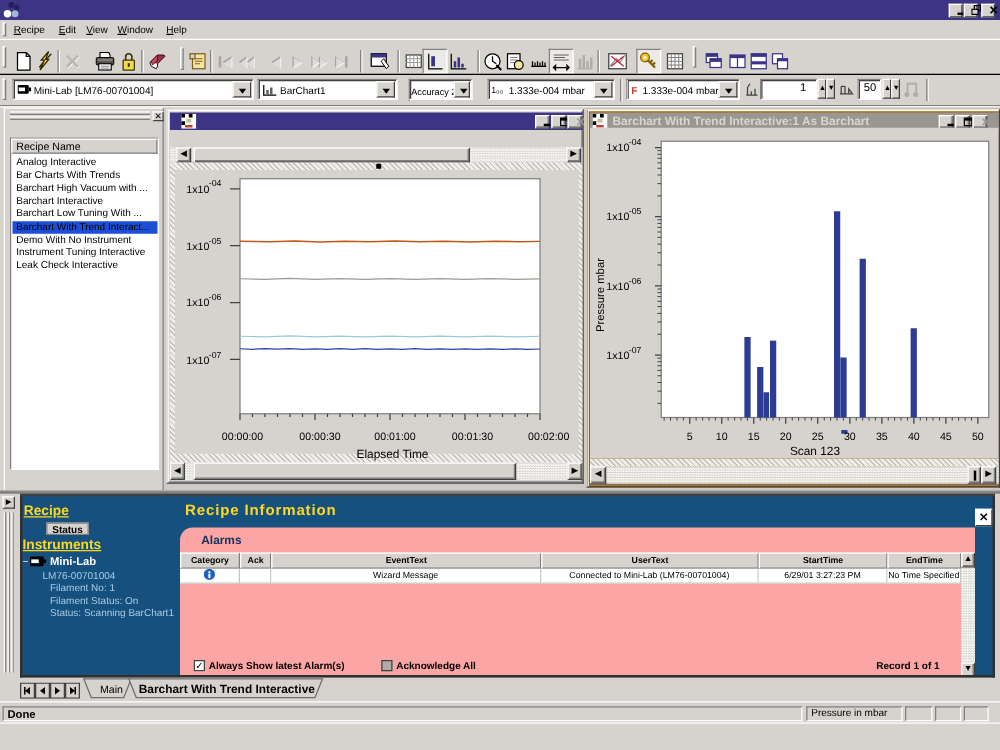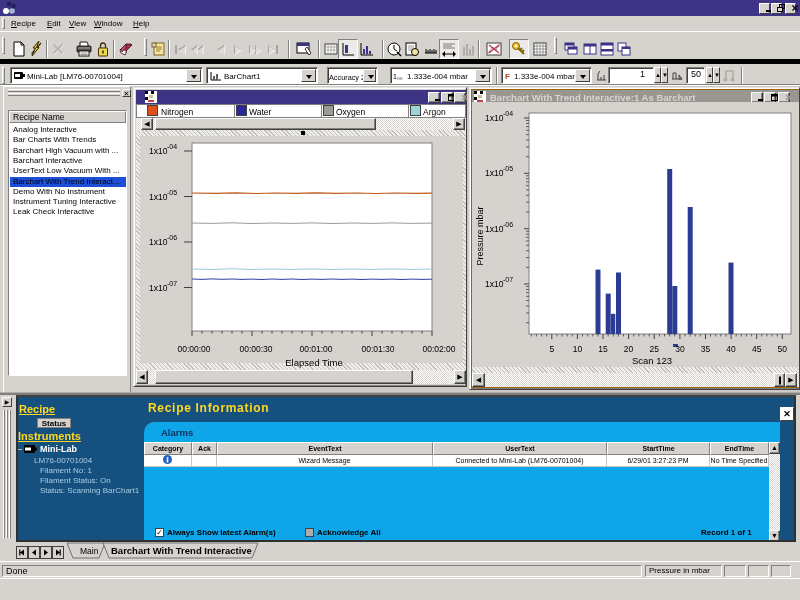--- a/index.html
+++ b/index.html
@@ -10,42 +10,42 @@
 #titlebar { left:0; top:0; width:800px; height:16px; background:#3D3485; }
 #titletext { left:17px; top:2px; color:#fff; font-size:10.5px; font-weight:bold; letter-spacing:0px; }
 .capbtn { top:3px; width:11px; height:11px; background:#D6D3CE; border:1px solid; border-color:#fff #404040 #404040 #fff; font-size:8px; line-height:9px; text-align:center; color:#000; }
 
 #menubar { left:0; top:16px; width:800px; height:16px; background:#D6D3CE; border-bottom:1px solid #fff; }
 .menuitem { position:absolute; top:3px; font-size:8px; color:#000; }
 u { text-decoration:underline; }
 .grip { position:absolute; width:3px; border-left:1px solid #fff; border-top:1px solid #fff; border-right:1px solid #808080; border-bottom:1px solid #808080; }
 
 #toolbar1 { left:0; top:33px; width:800px; height:26px; background:#D6D3CE; }
-#toolbar2 { left:0; top:59px; width:800px; height:25px; background:#D6D3CE; border-top:5px solid #000000; }
+#toolbar2 { left:0; top:59px; width:800px; height:25px; background:#D6D3CE; border-top:1px solid #000000; }
 .tbtn { position:absolute; top:8px; width:16px; height:16px; }
 .sep { position:absolute; top:7px; width:2px; height:18px; border-left:1px solid #808080; border-right:1px solid #fff; }
 .combo { position:absolute; top:3px; height:17px; background:#fff; border:1px solid; border-color:#808080 #fff #fff #808080; box-shadow:inset 1px 1px 0 #404040; font-size:8px; color:#000; }
 .combo .ctext { position:absolute; top:4px; white-space:nowrap; }
 .drop { position:absolute; right:1px; top:1px; width:15px; height:13px; background:#D6D3CE; border:1px solid; border-color:#fff #404040 #404040 #fff; }
 .drop:after { content:""; position:absolute; left:4px; top:5px; border:3px solid transparent; border-top:4px solid #000; }
 .spinner { position:absolute; width:7px; height:16px; background:#D6D3CE; border:1px solid; border-color:#fff #404040 #404040 #fff; }
 
 #leftpanel { left:3px; top:86px; width:128px; height:308px; background:#D6D3CE; border:1px solid; border-color:#fff #808080 #808080 #fff; }
 #lpclose { left:118px; top:2px; width:9px; height:8px; font-size:7px; line-height:7px; text-align:center; color:#000; background:#D6D3CE; border:1px solid; border-color:#fff #404040 #404040 #fff; }
 #lplist { left:4px; top:23px; width:119px; height:266px; background:#fff; border:1px solid; border-color:#808080 #fff #fff #808080; }
 #lphead { left:0px; top:0px; width:117px; height:12px; background:#D6D3CE; border:1px solid; border-color:#fff #808080 #808080 #fff; font-size:8.5px; padding-left:3px; line-height:11px; }
 .lpitem { position:absolute; left:1px; width:116px; height:10.3px; font-size:8px; white-space:nowrap; overflow:hidden; color:#000; }
 .hatch { background:repeating-linear-gradient(45deg, #efedea 0 2px, #c4c1bc 2px 3px); }
 .dither { background-image:conic-gradient(#fff 25%, #d8d5d0 0 50%, #fff 0 75%, #d8d5d0 0); background-size:2px 2px; }
 .sbbtn { position:absolute; background:#D6D3CE; border:1px solid; border-color:#fff #404040 #404040 #fff; box-shadow:inset -1px -1px 0 #808080; }
 .arrowglyph { font-size:7px; line-height:9px; text-align:center; color:#000; display:block; }
 .thumb { position:absolute; background:#D6D3CE; border:1px solid; border-color:#fff #404040 #404040 #fff; box-shadow:inset -1px -1px 0 #808080; }
 
 #bottompanel { left:16px; top:395px; width:780px; height:147px; background:#16507E; border-top:2px solid #404040; }
-#bpwhite { left:128px; top:25px; width:636px; height:120px; background:#0ea5e9; border-radius:10px 0 0 0;text-decoration:underline; }
+#bpwhite { left:128px; top:25px; width:636px; height:120px; background:#fca5a5; border-radius:10px 0 0 0;text-decoration:underline; }
 
 .th { position:absolute; background:#D6D3CE; border:1px solid; border-color:#fff #808080 #808080 #fff; font-size:7px; font-weight:bold; text-align:center; height:13px; line-height:12px; }
 .td { position:absolute; background:#fff; border-right:1px solid #c8c8c8; border-bottom:1px solid #c8c8c8; font-size:7px; text-align:center; height:12px; line-height:11px; white-space:nowrap; }
 
 #tabbar { left:0; top:542px; width:800px; height:19px; background:#D6D3CE; }
 
 #statusbar { left:0; top:561px; width:800px; height:17px; background:#D6D3CE; border-top:1px solid #fff; }
 .spanel { position:absolute; top:3px; height:12px; border:1px solid; border-color:#808080 #fff #fff #808080; font-size:9px; color:#000; padding:0 3px; }
 svg { position:absolute; }
 </style>
@@ -315,21 +315,21 @@
 <div class="abs" id="leftpanel">
   <div class="abs" style="left:4px;top:2px;width:112px;height:3px;border-top:1px solid #fff;border-bottom:1px solid #808080"></div>
   <div class="abs" style="left:4px;top:6px;width:112px;height:3px;border-top:1px solid #fff;border-bottom:1px solid #808080"></div>
   <div class="abs" id="lpclose">✕</div>
   <div class="abs" id="lplist">
     <div class="abs" id="lphead">Recipe Name</div>
     <div class="lpitem" style="top:14px;left:4px">Analog Interactive</div>
     <div class="lpitem" style="top:24.3px;left:4px">Bar Charts With Trends</div>
     <div class="lpitem" style="top:34.6px;left:4px">Barchart High Vacuum with ...</div>
     <div class="lpitem" style="top:44.9px;left:4px">Barchart Interactive</div>
-    <div class="lpitem" style="top:55.2px;left:4px">UserText Low Vacuum With ...</div>
+    <div class="lpitem" style="top:55.2px;left:4px">Barchart Low Tuning With ...</div>
     <div class="lpitem" style="top:65.5px;left:1px;background:#1d4ed8;padding-left:3px">Barchart With Trend Interact...</div>
     <div class="lpitem" style="top:75.8px;left:4px">Demo With No Instrument</div>
     <div class="lpitem" style="top:86.1px;left:4px">Instrument Tuning Interactive</div>
     <div class="lpitem" style="top:96.4px;left:4px">Leak Check Interactive</div>
   </div>
 </div>
 <div class="abs" style="left:133px;top:87px;width:334px;height:300px;background:#D6D3CE;border:1px solid;border-color:#E8E6E2 #404040 #404040 #E8E6E2;box-shadow:inset 1px 1px 0 #fff, inset -1px -1px 0 #808080">
 
   <div class="abs" style="left:2px;top:2px;width:330px;height:14px;background:#3D3485">
     <svg class="abs" style="left:9px;top:1px" width="12" height="12">
@@ -351,38 +351,20 @@
           <rect x="1.5" y="1.5" width="6" height="2" fill="#000"></rect>
         </svg>
       </div>
     <div class="abs capbtn" style="left:318px;top:1.5px;width:12px;box-shadow:inset -1px -1px 0 #808080">
         <svg width="9" height="9">
           <path d="M2 2l5 5M7 2l-5 5" stroke="#9A9792" stroke-width="1.2"></path>
         </svg>
       </div>
   </div>
 
-  <div class="abs" style="left:2px;top:16px;width:330px;height:14px;background:#fff;border:1px solid #808080">
-    <div class="abs" style="left:0;top:0;width:98px;height:12px;border-right:1px solid #808080">
-        <div class="abs" style="left:10px;top:0px;width:11px;height:11px;background:#E0501C;border:1px solid #404040"></div>
-        <div class="abs" style="left:24px;top:1.5px;font-size:8.5px">Nitrogen</div>
-      </div>
-    <div class="abs" style="left:99px;top:0;width:86px;height:12px;border-right:1px solid #808080">
-        <div class="abs" style="left:0px;top:0px;width:11px;height:11px;background:#28289C;border:1px solid #404040"></div>
-        <div class="abs" style="left:13px;top:1.5px;font-size:8.5px">Water</div>
-      </div>
-    <div class="abs" style="left:186px;top:0;width:86px;height:12px;border-right:1px solid #808080">
-        <div class="abs" style="left:0px;top:0px;width:11px;height:11px;background:#9C9C94;border:1px solid #404040"></div>
-        <div class="abs" style="left:13px;top:1.5px;font-size:8.5px">Oxygen</div>
-      </div>
-    <div class="abs" style="left:273px;top:0;width:57px;height:12px">
-        <div class="abs" style="left:0px;top:0px;width:11px;height:11px;background:#A0D4DC;border:1px solid #404040"></div>
-        <div class="abs" style="left:13px;top:1.5px;font-size:8.5px">Argon</div>
-      </div>
-  </div>
 
   <div class="abs dither" style="left:2px;top:30px;width:330px;height:12px">
     <div class="sbbtn" style="left:5px;top:0;width:12px;height:12px">
         <span class="arrowglyph" style="line-height:10px">◀</span>
       </div>
     <div class="thumb" style="left:19px;top:0;width:221px;height:12px"></div>
     <div class="sbbtn" style="left:317px;top:0;width:12px;height:12px">
         <span class="arrowglyph" style="line-height:10px">▶</span>
       </div>
   </div>
@@ -605,19 +587,19 @@
   </svg>
   <svg class="abs" style="left:64px;top:0" width="340" height="19">
     <polygon points="3,1 41,1 35,16 9,16" fill="#D6D3CE" stroke="#707070" stroke-width="1"></polygon>
     <polygon points="39,1 194,1 188,16 45,16" fill="#D6D3CE" stroke="#707070" stroke-width="1"></polygon>
     <text x="16" y="12" font-family="Liberation Sans, sans-serif" font-size="8.5" fill="#000">Main</text>
     <text x="47" y="12" font-family="Liberation Sans, sans-serif" font-size="9.5" font-weight="bold" fill="#000">Barchart With Trend Interactive</text>
   </svg>
 </div>
 
 <div class="abs" id="statusbar">
-  <div class="abs" style="left:2px;top:3px;width:640px;height:12px;border:1px solid;border-color:#808080 #fff #fff #808080;font-size:9px;padding:0 3px;">Done</div>
+  <div class="abs" style="left:2px;top:3px;width:640px;height:12px;border:1px solid;border-color:#808080 #fff #fff #808080;font-size:9px;padding:0 3px;font-weight:bold;">Done</div>
   <div class="abs spanel" style="left:645px;width:77px;font-size:8px;">Pressure in mbar</div>
   <div class="abs spanel" style="left:724px;width:22px;"></div>
   <div class="abs spanel" style="left:748px;width:21px;"></div>
   <div class="abs spanel" style="left:771px;width:20px;"></div>
 </div>
 <div class="abs" style="left:0;top:578px;width:800px;height:22px;background:#D6D3CE;border-top:1px solid #fff"></div>
 
 </body></html>

